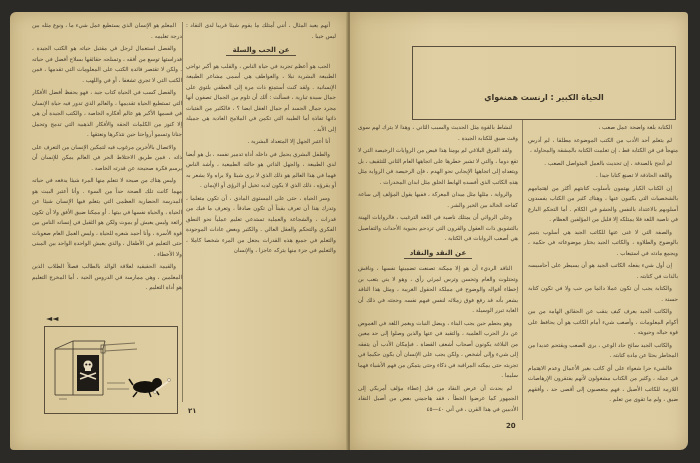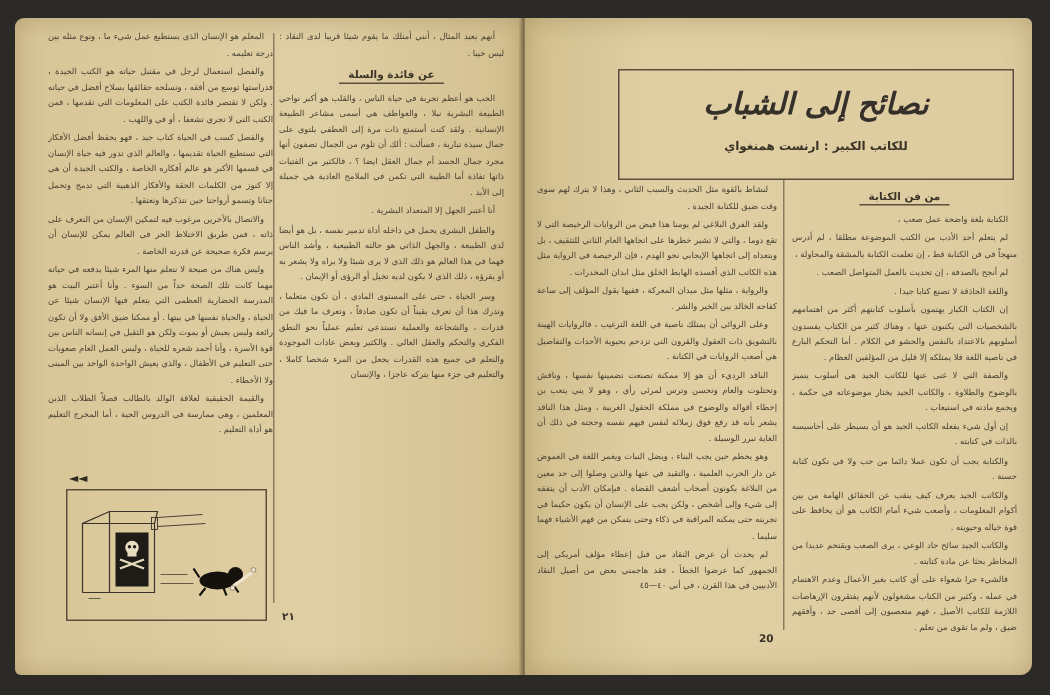--- a/index.html
+++ b/index.html
@@ -72,55 +72,54 @@
         <g>
           <line x1="110" y1="64" x2="124" y2="54" stroke="#efe4cb" stroke-width="2"></line>
           <circle cx="124" cy="53" r="1.6" fill="#efe4cb" stroke="#3a332a" stroke-width="0.3"></circle>
           <circle cx="110" cy="65" r="1.6" fill="#efe4cb" stroke="#3a332a" stroke-width="0.3"></circle>
         </g>
       </svg>
     </div>
 
     <div class="col" style="left:176px;top:8px;width:150px;height:384px;overflow:hidden;">
       <p>أنهم يعيد المثال ، أنني أمتلك ما يقوم شيئا قريبا لدى النقاد : ليس خيبا .</p>
-      <div class="sec-head"><span>عن فائدة والسلة</span></div>
+      <div class="sec-head"><span>عن الحب والسلة</span></div>
       <p>الحب هو أعظم تجربة في حياة الناس ، والقلب هو أكبر نواحي الطبيعة البشرية نبلا ، والعواطف هي أسمى مشاعر الطبيعة الإنسانية . ولقد كنت أستمتع ذات مرة إلى العطفي يلتوي على جمال سيدة تبارية ، فسألت : ألك أن تلوم من الجمال تصفون أنها مجرد جمال الجسد أم جمال العقل ايضا ؟ ، فالكثير من الفتيات ذاتها تفاذة أما الطيبة التي تكمن في الملامح العادية هي جميلة إلى الأبد .</p>
       <p>أنا أعتبر الجهل إلا المتعداد البشرية .</p>
       <p>والطفل البشري يحمل في داخله أداة تدمير نفسه ، بل هو أيضا لدي الطبيعة ، والجهل الذاتي هو حالته الطبيعية ، وأشد الناس فهما في هذا العالم هو ذلك الذي لا يرى شيئا ولا يراه ولا يشعر به أو يقرؤه ، ذلك الذي لا يكون لديه تخيل أو الرؤى أو الإيمان .</p>
       <p>وسر الحياة ، حتى على المستوى المادي ، أن تكون متعلما ، وتدرك هذا أن تعرف يقيناً أن تكون صادقاً ، وتعرف ما فيك من قدرات ، والشجاعة والعملية تستدعي تعليم عملياً نحو النطق الفكري والتحكم والعقل العالي . والكثير وبعض عادات الموجودة والتعلم في جميع هذه القدرات يجعل من المرء شخصا كاملا ، والتعليم في جزء منها يتركه عاجزا ، والإنسان</p>
     </div>
 
     <div class="vline" style="left:172px;top:10px;height:380px;"></div>
 
     <div class="pagenum" style="left:178px;top:395px;">٢١</div>
   </div>
 
   <div class="gutter"></div>
 
   <div class="page right">
 
     <div class="title-box">
-      <div class="title-main">نصائح إلى الشباب</div>
-      <div class="title-author">للكاتب الكبير : ارنست همنغواي</div>
+      <div class="title-author">الحياة الكبير : ارنست همنغواي</div>
     </div>
 
     <div class="col" style="left:8px;top:110px;width:160px;height:300px;overflow:hidden;">
       <p>لنشاط بالقوة مثل الحديث والسبب الثاني ، وهذا لا يترك لهم سوى وقت ضيق للكتابة الجيدة .</p>
       <p>ولقد الفرق البلاغي لم يومنا هذا فيض من الروايات الرخيصة التي لا تقع دوما ، والتي لا تشير خطرها على اتجاهها العام الثاني للتثقيف ، بل ويتعداه إلى اتجاهها الإيجابي نحو الهدم ، فإن الرخيصة في الرواية مثل هذه الكاتب الذي أفسده الهابط الخلق مثل ابدان المخدرات .</p>
       <p>والرواية ، مثلها مثل ميدان المعركة ، ففيها يقول المؤلف إلى ساعة كفاحه الخالد بين الخير والشر .</p>
       <p>وعلى الروائي أن يمتلك ناصية في اللغة الترغيب ، فالروايات الهينة بالتشويق ذات العقول والقرون التي تزدحم بحيوية الأحداث والتفاصيل هي أصعب الروايات في الكتابة .</p>
+      <div class="sec-head"><span>عن النقد والنقاد</span></div>
       <p>الناقد الرديء أن هو إلا ممكنة تصنعت تضمينها نفسها ، وناقش وتحتلوت والعام وتحسن وترس لمرئي رأي ، وهو لا يني يتعب بن إخطاء أقواله والوضوح في مملكة الحقول الغريبة ، ومثل هذا الناقد يشعر بأنه قد رفع فوق زملائه لنفس فيهم نفسه وحجته في ذلك أن الغاية تبرر الوسيلة .</p>
       <p>وهو يحطم حين يجب البناء ، ويضل النبات ويغمر اللغة في الغموض عن دار الحرب العلمية ، والتقيد في عنها والذين وصلوا إلى حد معين من البلاغة يكونون أصحاب أشعف القضاة . فبإمكان الأدب أن يتفقه إلى شيء وإلى أشخص ، ولكن يجب على الإنسان أن يكون حكيما في تجربته حتى يمكنه المراقبة في ذكاء وحتى يتمكن من فهم الأشياء فهما سليما .</p>
       <p>لم يحدث أن عرض النقاد من قبل إعطاء مؤلف أمريكي إلى الجمهور كما عرضوا الخطأ ، فقد هاجمني بعض من أصيل النقاد الأدبيين في هذا القرن ، في أني ٤٠—٤٥</p>
     </div>
 
     <div class="vline" style="left:172px;top:108px;height:300px;"></div>
 
     <div class="col" style="left:178px;top:110px;width:150px;height:300px;overflow:hidden;">
-      <div class="sec-head"><span>من فن الكتابة</span></div>
       <p>الكتابة بلغة واضحة عمل صعب ،</p>
       <p>لم يتعلم أحد الأدب من الكتب الموضوعة مطلقا ، لم أدرس منهجاً في فن الكتابة قط ، إن تعلمت الكتابة بالمشقة والمحاولة ،</p>
       <p>لم أنجح بالصدفة ، إن تحديت بالعمل المتواصل الصعب .</p>
       <p>واللغة الحاذقة لا تصنع كتابا جيدا .</p>
       <p>إن الكتاب الكبار يهتمون بأسلوب كتابتهم أكثر من اهتمامهم بالشخصيات التي يكتبون عنها ، وهناك كثير من الكتاب يفسدون أسلوبهم بالاعتداد بالنفس والحشو في الكلام . أما التحكم البارع في ناصية اللغة فلا يمتلكه إلا قليل من المؤلفين العظام .</p>
       <p>والصفة التي لا غنى عنها للكاتب الجيد هي أسلوب يتميز بالوضوح والطلاوة ، والكاتب الجيد يختار موضوعاته في حكمة ، ويجمع مادته في استيعاب .</p>
       <p>إن أول شيء يفعله الكاتب الجيد هو أن يسيطر على أحاسيسه بالذات في كتابته .</p>
       <p>والكتابة يجب أن تكون عملا دائما من حب ولا في تكون كتابة حسنة .</p>
       <p>والكاتب الجيد يعرف كيف ينقب عن الحقائق الهامة من بين أكوام المعلومات ، وأصعب شيء أمام الكاتب هو أن يحافظ على قوة خياله وحيويته .</p>
       <p>والكاتب الجيد سائح حاد الوعي ، يرى الصعب ويقتحم عديدا من المخاطر بحثا عن مادة كتابته .</p>

